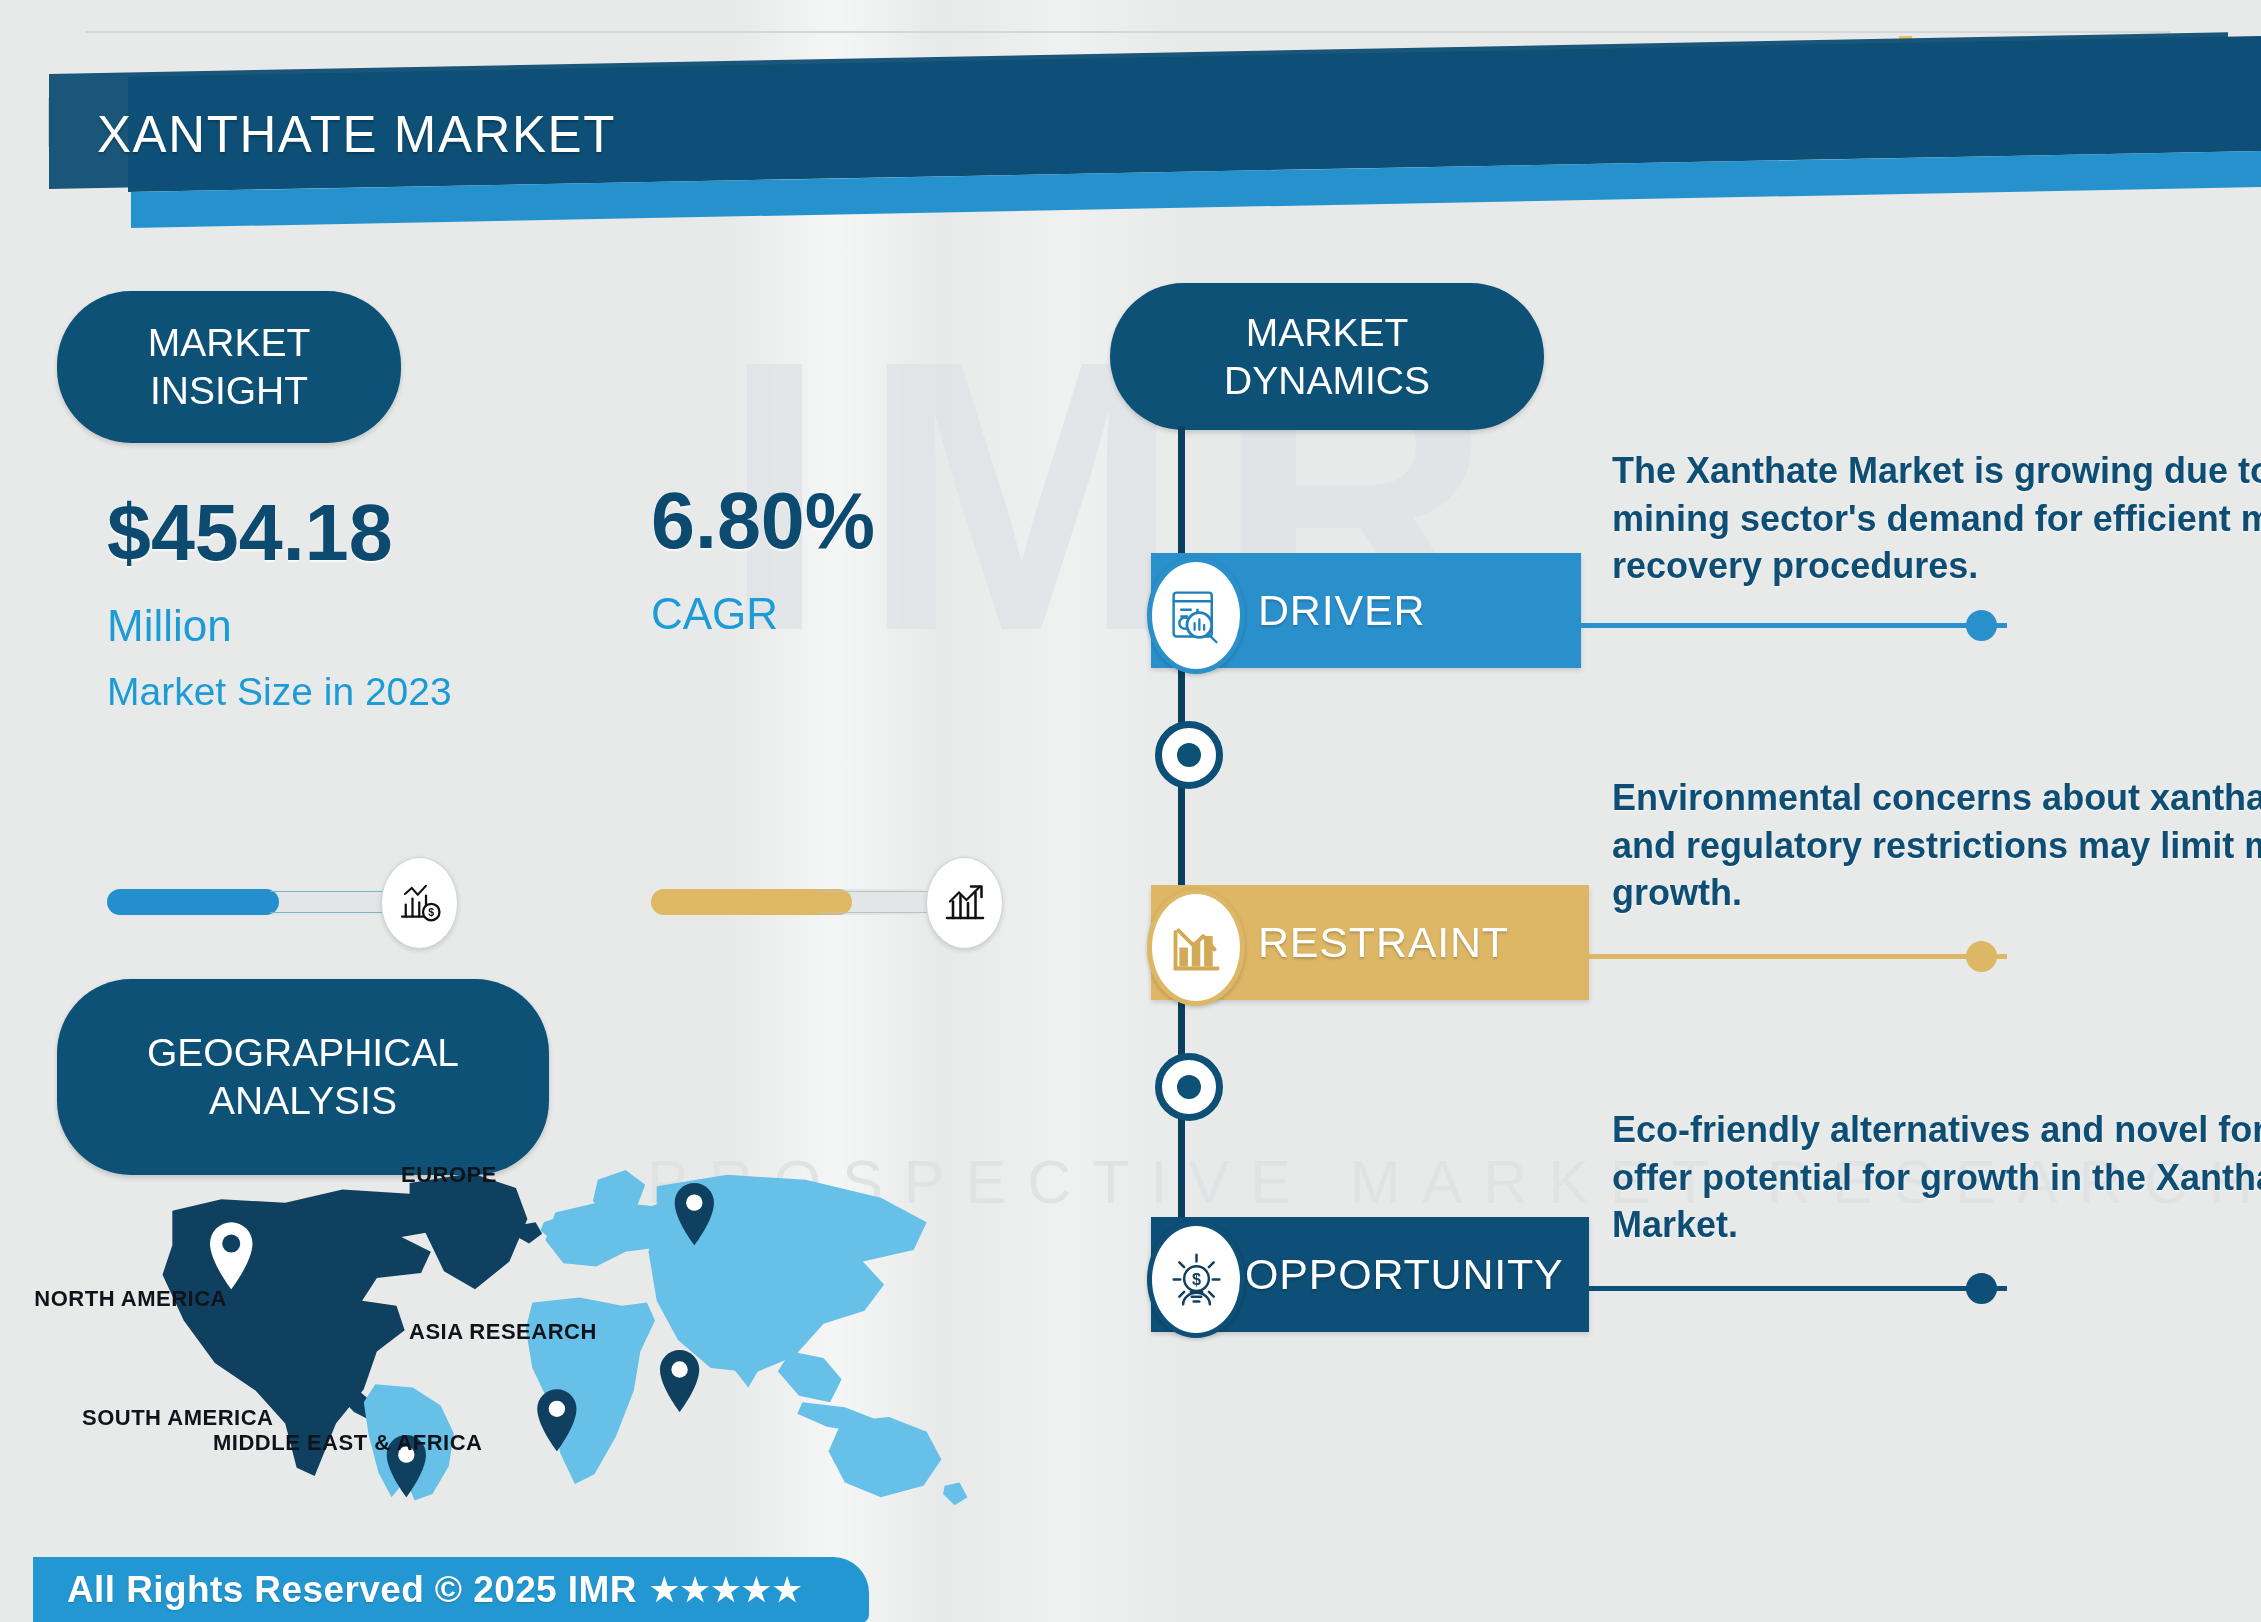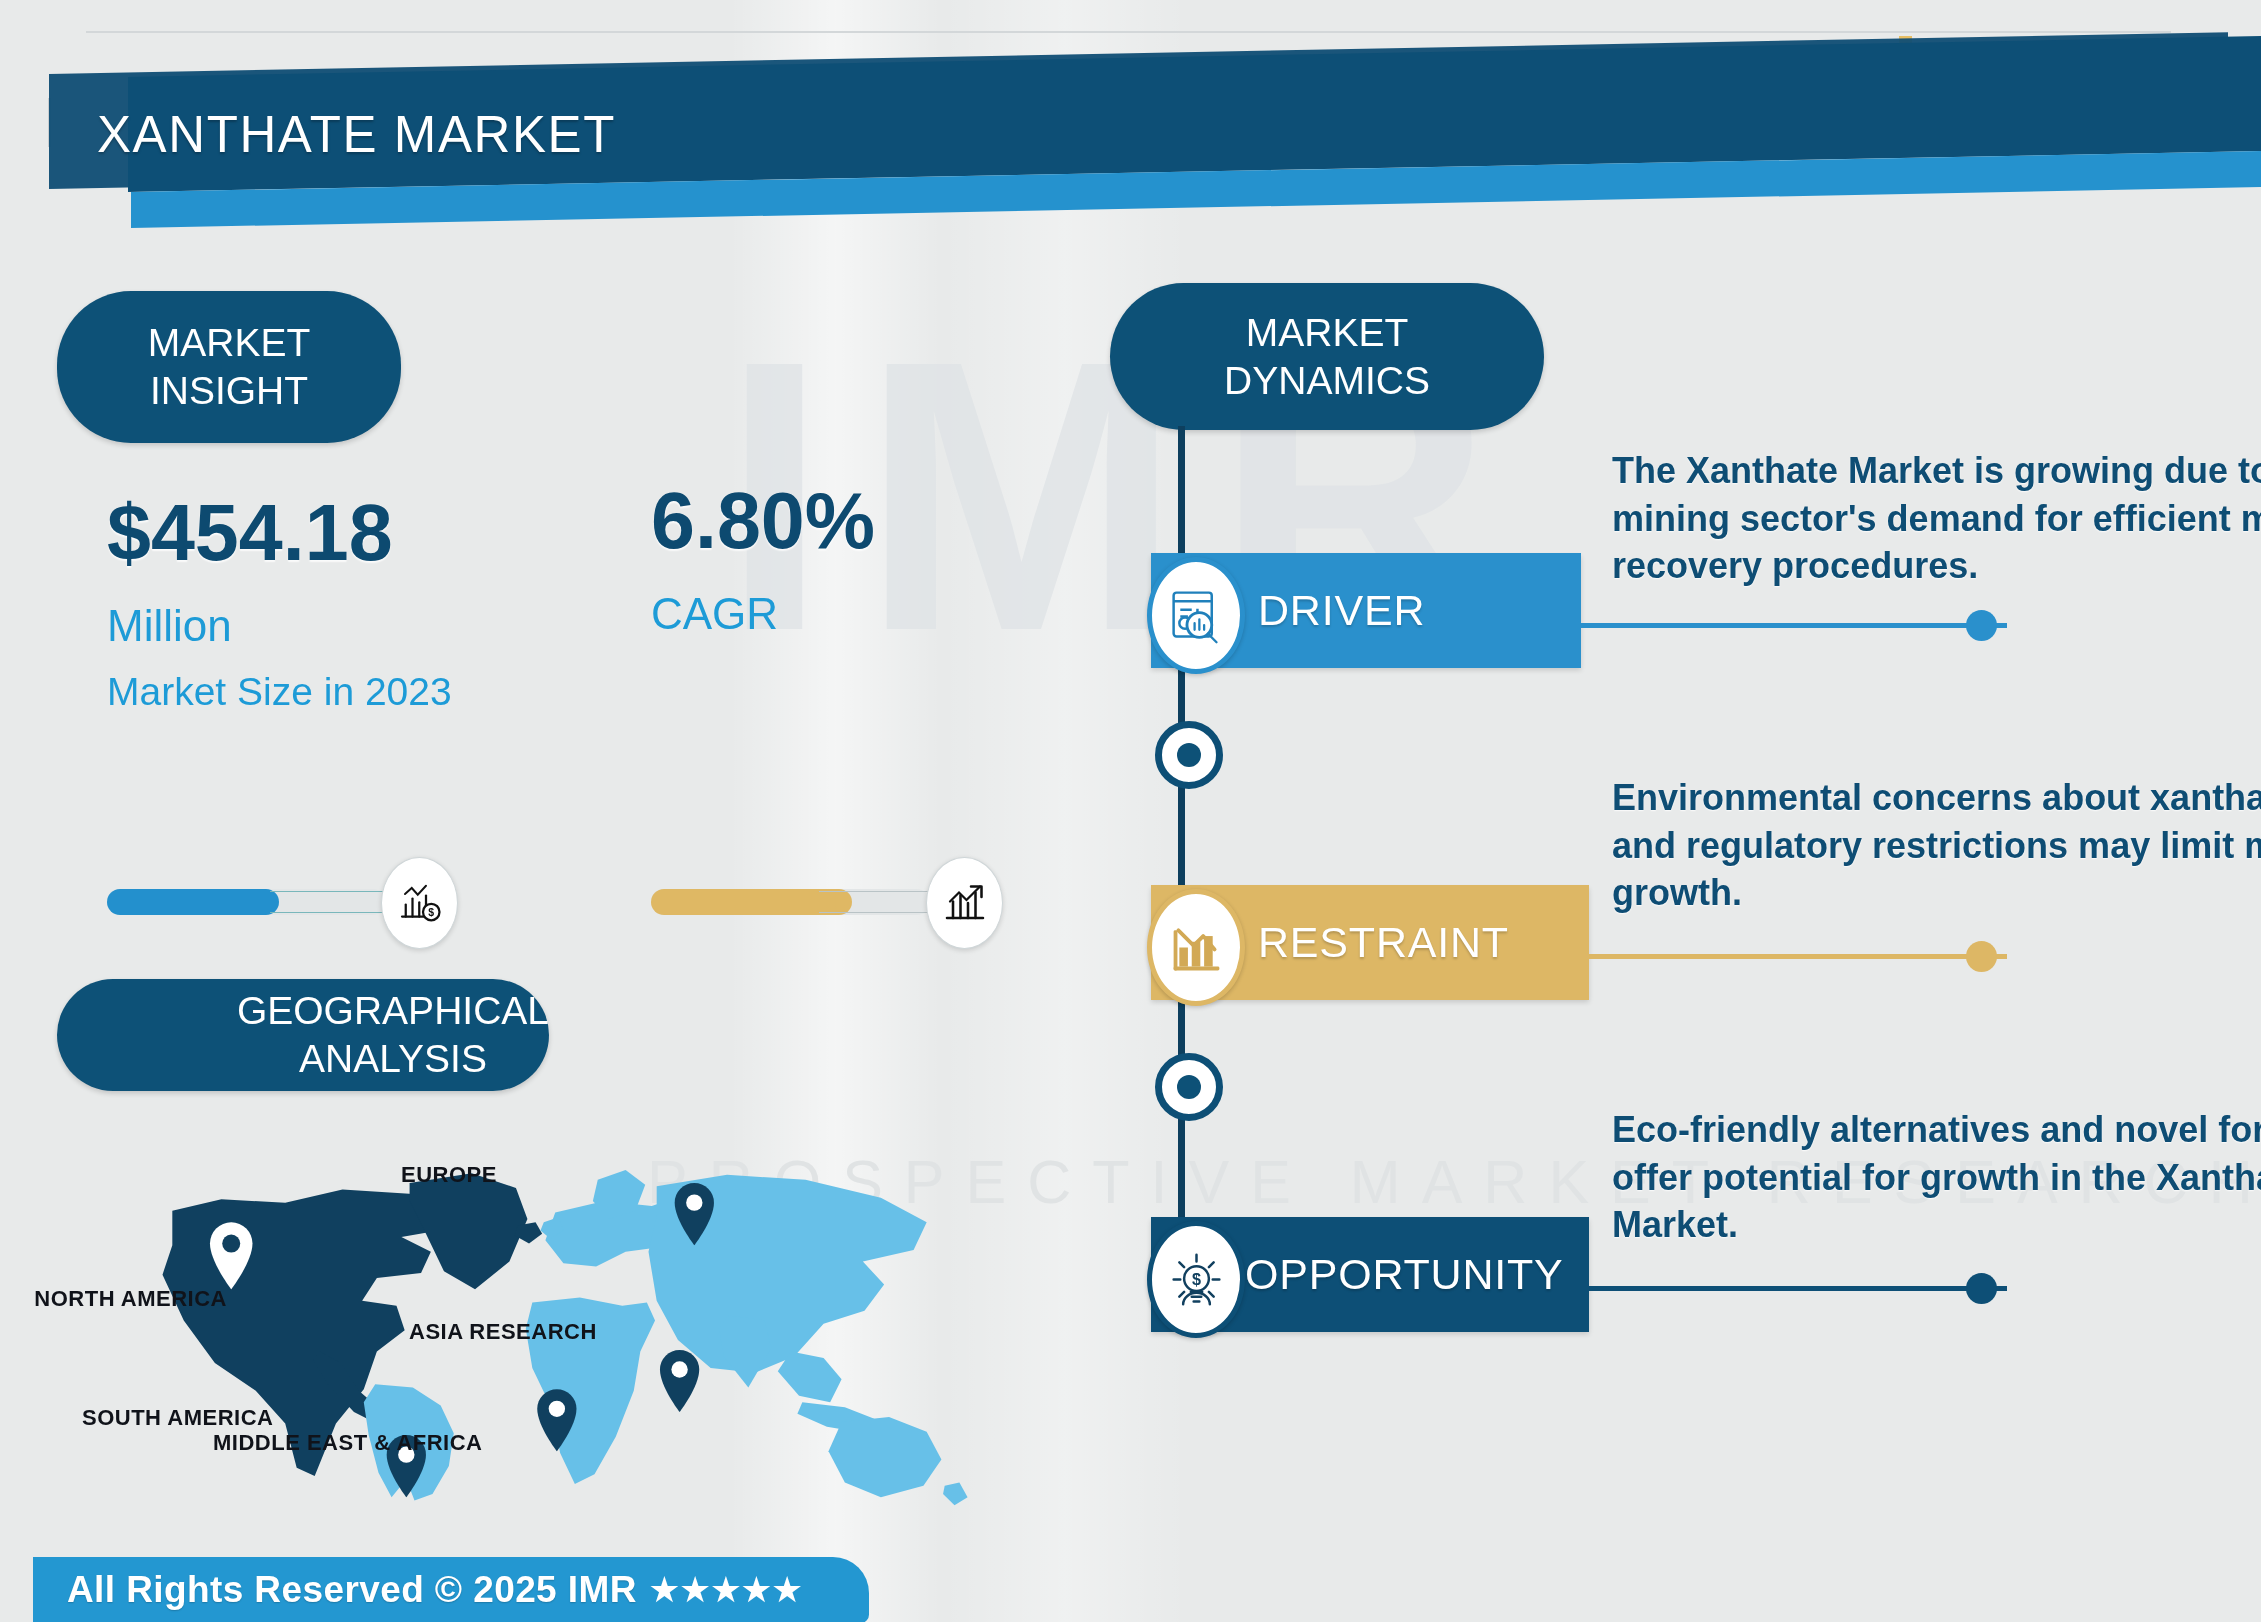--- a/index.html
+++ b/index.html
@@ -66,21 +66,21 @@
   }
 
   
   .pill{
     position:absolute;background:#0d5177;color:#fff;
     border-radius:74px;display:flex;align-items:center;justify-content:center;
     text-align:center;line-height:1.22;font-size:39px;
     box-shadow:0 2.5px 5.7px rgba(0,0,0,.16);
   }
   #pill-insight{left:57px;top:291px;width:344px;height:152px;}
-  #pill-geo{left:57px;top:979px;width:492px;height:112px;justify-content:flex-end;}
+  #pill-geo{left:57px;top:979px;width:492px;height:196px;}
   #pill-dynamics{left:1110px;top:283px;width:434px;height:147px;}
 
   
   .stat{position:absolute;}
   #stat-size{left:107px;top:492px;width:508px;}
   #stat-cagr{left:651px;top:480px;width:459px;}
   .stat-value{
     font-size:79px;font-weight:700;color:#0d4a70;line-height:1.05;
     text-shadow:0 1.6px 1.6px rgba(255,255,255,.8);
   }

